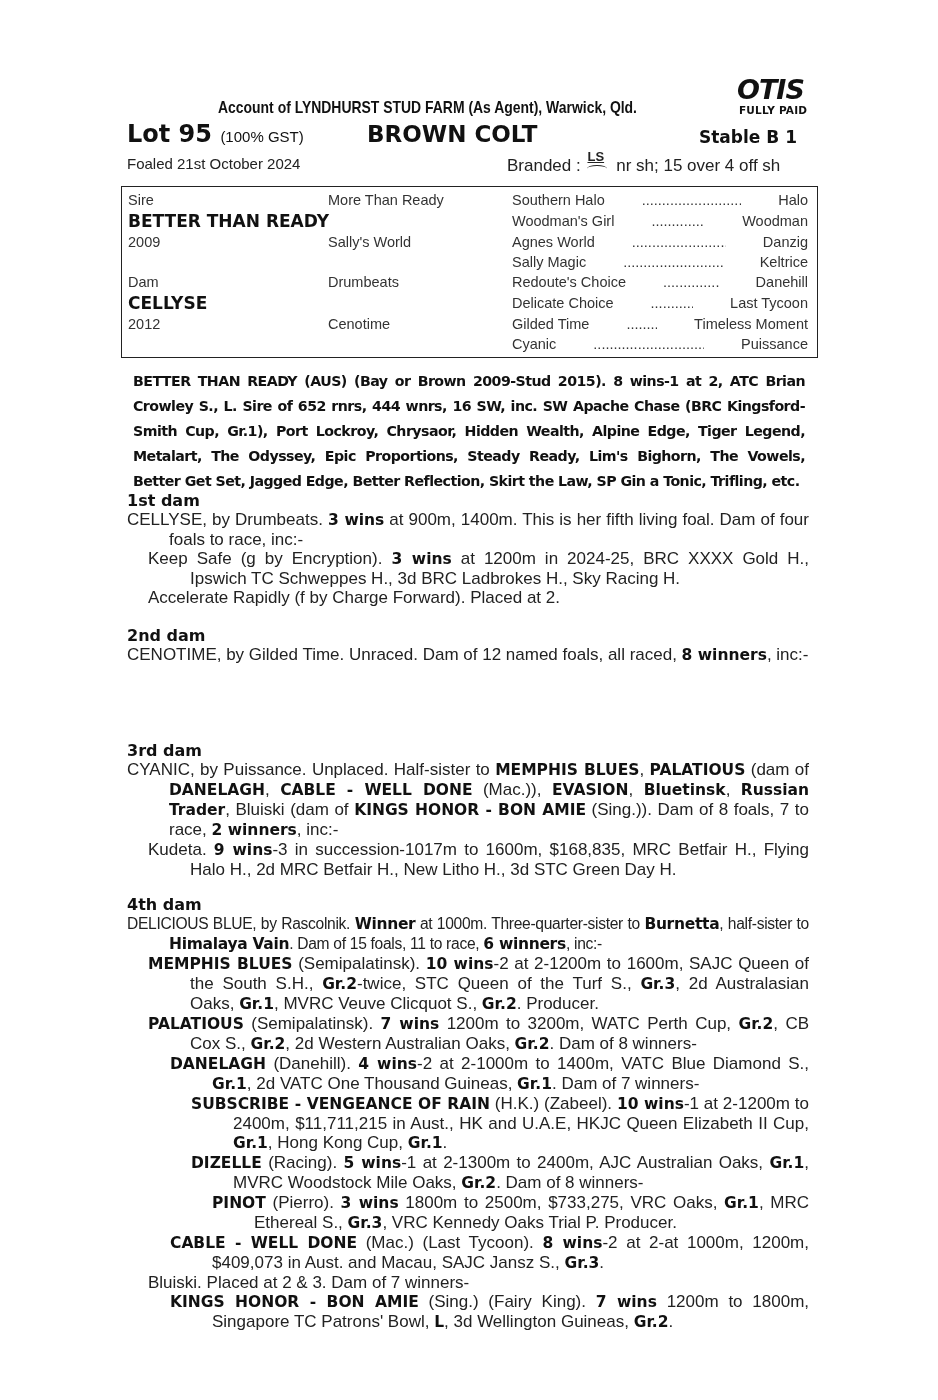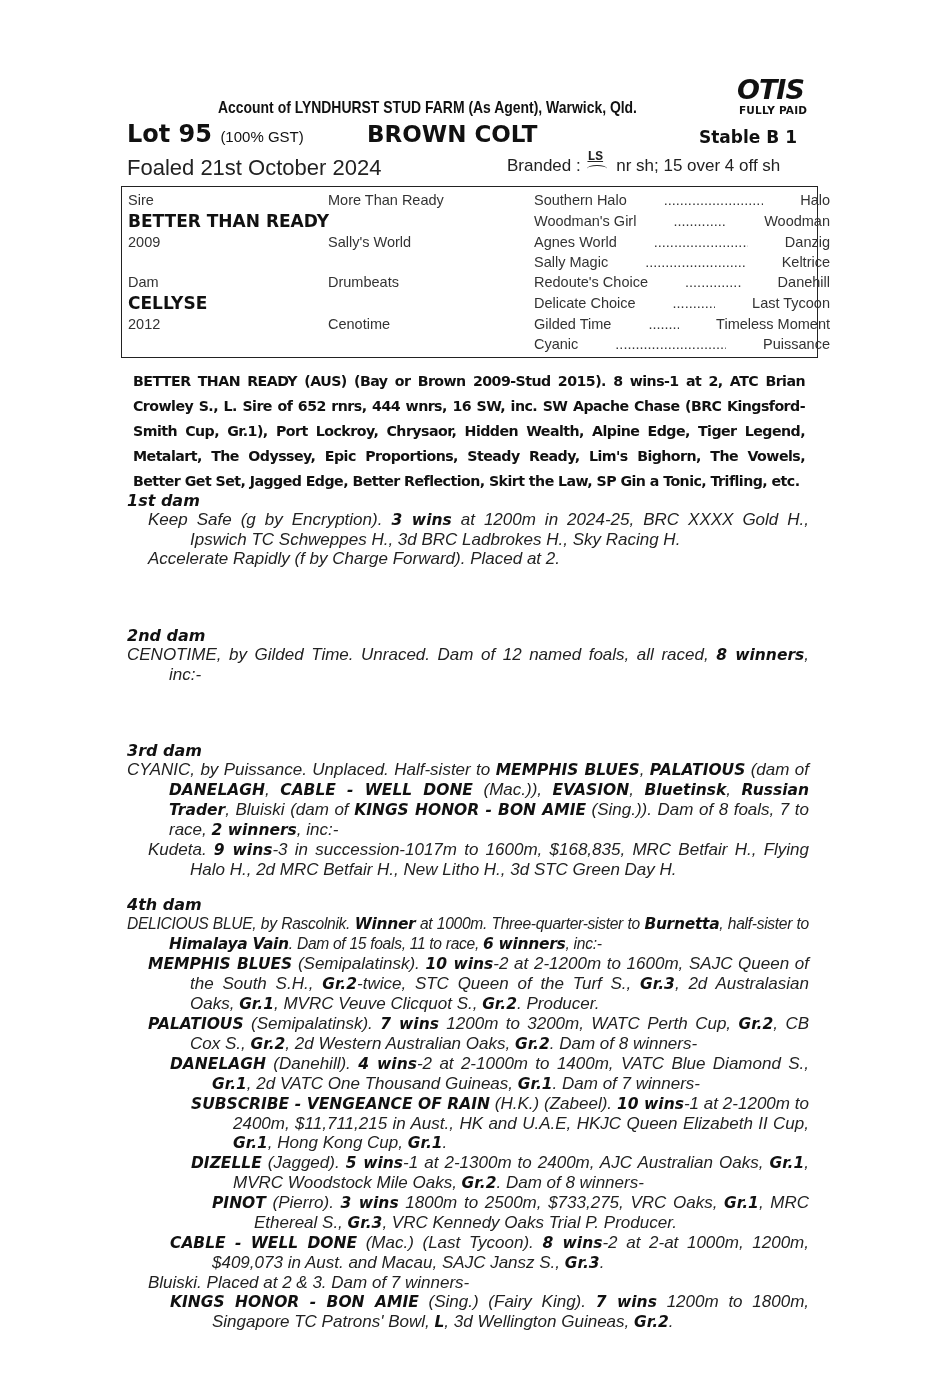--- a/index.html
+++ b/index.html
@@ -11,39 +11,39 @@
 
   
   #account { left: 218px; top: 98px; font-size: 17px; transform: scaleX(0.82); }
   #logo { left: 737px; top: 78px; width: 82px; height: 42px; }
   #logo .otis { position:absolute; left: 0; top: -4px; font-family: "DejaVu Sans", sans-serif; font-weight: bold; font-size: 27px; letter-spacing: -1px; font-style: italic; }
   #logo .fp { position:absolute; left: 2px; top: 26px; font-family: "DejaVu Sans", sans-serif; font-weight: bold; font-size: 10.5px; letter-spacing: 0.2px; }
   #lot { left: 127px; top: 120px; font-size: 24px; }
   #lot .gst { font-family: "Liberation Sans", sans-serif; font-weight: normal; font-size: 15px; }
   #colour { left: 367px; top: 121px; font-size: 23px; }
   #stable { left: 699px; top: 127px; font-size: 17px; }
-  #foaled { left: 127px; top: 155px; font-size: 22px; color:#222; }
+  #foaled { left: 127px; top: 155px; font-size: 15px; color:#222; }
   #branded { left: 507px; top: 155px; font-size: 17px; color:#222; }
   .brand-glyph { display:inline-block; position: relative; width: 26px; height: 18px; vertical-align: -2px; }
-  .brand-glyph .ls { position:absolute; left: 2px; top: -6px; font-family: Liberation Mono, monospace; font-weight: bold; font-size: 13px; text-decoration: underline; }
+  .brand-glyph .ls { position:absolute; left: 2px; top: -6px; font-family: Liberation Sans, sans-serif; font-weight: bold; font-size: 13px; text-decoration: underline; }
   .brand-glyph .arc { position:absolute; left: 2px; top: 10px; width: 20px; height: 6px; border-top: 1.5px solid #222; border-radius: 50% 50% 0 0; }
 
   
   #ped { left: 121px; top: 186px; width: 695px; height: 170px; border: 1.5px solid #222; }
   .pc { position: absolute; font-size: 14.5px; color: #333; white-space: nowrap; }
   .pbig { position: absolute; font-family: "DejaVu Sans", sans-serif; font-weight: bold; font-size: 17px; color: #111; white-space: nowrap; }
-  .dotrow { position: absolute; left: 412px; width: 296px; display: flex; font-size: 14.5px; color: #333; white-space: nowrap; gap: 36px; }
+  .dotrow { position: absolute; left: 390px; width: 296px; display: flex; font-size: 14.5px; color: #333; white-space: nowrap; gap: 36px; }
   .dotrow .dots { flex: 1; overflow: hidden; letter-spacing: 0px; margin: 0 1px; }
   .dotrow .dots::after { content: "..................................................................................................."; }
 
   
   #blurb { left: 133px; top: 369px; width: 672px; font-family: "DejaVu Sans", sans-serif; font-weight: bold; font-size: 14.2px; line-height: 25px; text-align: justify; letter-spacing: -0.55px; }
 
   
-  .sect { position: absolute; left: 127px; width: 682px; font-style: italic; }
+  .sect { position: absolute; left: 127px; width: 682px; }
   .sect h3 { margin: 0; font-family: "DejaVu Sans", sans-serif; font-weight: bold; font-size: 16px; line-height: 19px; }
   .para { font-size: 17px; line-height: 19px; color: #222; text-align: justify; margin: 0; }
   .para b, .para .b { font-family: "DejaVu Sans", sans-serif; font-weight: bold; color:#111; font-size: 15.5px; }
   .hang0 { padding-left: 42px; text-indent: -42px; }
   .hang1 { padding-left: 63px; text-indent: -42px; }
   .hang2 { padding-left: 85px; text-indent: -42px; }
   .hang3 { padding-left: 106px; text-indent: -42px; }
   .hang4 { padding-left: 127px; text-indent: -42px; }
   .cmp { font-size: 15.6px; letter-spacing: -0.3px; }
 </style>
@@ -124,20 +124,21 @@
       <span class="dots"></span>
       <span>Puissance</span>
     </div>
 </div>
 
 <div class="abs" id="blurb">BETTER THAN READY (AUS) (Bay or Brown 2009-Stud 2015). 8 wins-1 at 2, ATC Brian Crowley S., L. Sire of 652 rnrs, 444 wnrs, 16 SW, inc. SW Apache Chase (BRC Kingsford-Smith Cup, Gr.1), Port Lockroy, Chrysaor, Hidden Wealth, Alpine Edge, Tiger Legend, Metalart, The Odyssey, Epic Proportions, Steady Ready, Lim's Bighorn, The Vowels, Better Get Set, Jagged Edge, Better Reflection, Skirt the Law, SP Gin a Tonic, Trifling, etc.</div>
 
 <div class="sect" style="top:491px">
   <h3>1st dam</h3>
   <div>
+      <p class="para hang0"><span>CELLYSE, by Drumbeats. </span><b>3 wins</b><span> at 900m, 1400m. This is her fifth living foal. Dam of four foals to race, inc:-</span></p>
       <p class="para hang1"><span>Keep Safe (g by Encryption). </span><b>3 wins</b><span> at 1200m in 2024-25, BRC XXXX Gold H., Ipswich TC Schweppes H., 3d BRC Ladbrokes H., Sky Racing H.</span></p>
       <p class="para hang1"><span>Accelerate Rapidly (f by Charge Forward). Placed at 2.</span></p>
     </div>
 </div>
 
 <div class="sect" style="top:626px">
   <h3>2nd dam</h3>
   <div>
       <p class="para hang0"><span>CENOTIME, by Gilded Time. Unraced. Dam of 12 named foals, all raced, </span><b>8 winners</b><span>, inc:-</span></p>
     </div>
@@ -152,19 +153,19 @@
 </div>
 
 <div class="sect" style="top:895px">
   <h3>4th dam</h3>
   <div>
       <p class="para hang0 cmp"><span>DELICIOUS BLUE, by Rascolnik. </span><b>Winner</b><span> at 1000m. Three-quarter-sister to </span><b>Burnetta</b><span>, half-sister to </span><b>Himalaya Vain</b><span>. Dam of 15 foals, 11 to race, </span><b>6 winners</b><span>, inc:-</span></p>
       <p class="para hang1"><b>MEMPHIS BLUES</b><span> (Semipalatinsk). </span><b>10 wins</b><span>-2 at 2-1200m to 1600m, SAJC Queen of the South S.H., </span><b>Gr.2</b><span>-twice, STC Queen of the Turf S., </span><b>Gr.3</b><span>, 2d Australasian Oaks, </span><b>Gr.1</b><span>, MVRC Veuve Clicquot S., </span><b>Gr.2</b><span>. Producer.</span></p>
       <p class="para hang1"><b>PALATIOUS</b><span> (Semipalatinsk). </span><b>7 wins</b><span> 1200m to 3200m, WATC Perth Cup, </span><b>Gr.2</b><span>, CB Cox S., </span><b>Gr.2</b><span>, 2d Western Australian Oaks, </span><b>Gr.2</b><span>. Dam of 8 winners-</span></p>
       <p class="para hang2"><b>DANELAGH</b><span> (Danehill). </span><b>4 wins</b><span>-2 at 2-1000m to 1400m, VATC Blue Diamond S., </span><b>Gr.1</b><span>, 2d VATC One Thousand Guineas, </span><b>Gr.1</b><span>. Dam of 7 winners-</span></p>
       <p class="para hang3"><b>SUBSCRIBE - VENGEANCE OF RAIN</b><span> (H.K.) (Zabeel). </span><b>10 wins</b><span>-1 at 2-1200m to 2400m, $11,711,215 in Aust., HK and U.A.E, HKJC Queen Elizabeth II Cup, </span><b>Gr.1</b><span>, Hong Kong Cup, </span><b>Gr.1</b><span>.</span></p>
-      <p class="para hang3"><b>DIZELLE</b><span> (Jagged). </span><b>5 wins</b><span>-1 at 2-1300m to 2400m, AJC Australian Oaks, </span><b>Gr.1</b><span>, MVRC Woodstock Mile Oaks, </span><b>Gr.2</b><span>. Dam of 8 winners-</span></p>
+      <p class="para hang3"><b>DIZELLE</b><span> (Racing). </span><b>5 wins</b><span>-1 at 2-1300m to 2400m, AJC Australian Oaks, </span><b>Gr.1</b><span>, MVRC Woodstock Mile Oaks, </span><b>Gr.2</b><span>. Dam of 8 winners-</span></p>
       <p class="para hang4"><b>PINOT</b><span> (Pierro). </span><b>3 wins</b><span> 1800m to 2500m, $733,275, VRC Oaks, </span><b>Gr.1</b><span>, MRC Ethereal S., </span><b>Gr.3</b><span>, VRC Kennedy Oaks Trial P. Producer.</span></p>
       <p class="para hang2"><b>CABLE - WELL DONE</b><span> (Mac.) (Last Tycoon). </span><b>8 wins</b><span>-2 at 2-at 1000m, 1200m, $409,073 in Aust. and Macau, SAJC Jansz S., </span><b>Gr.3</b><span>.</span></p>
       <p class="para hang1"><span>Bluiski. Placed at 2 &amp; 3. Dam of 7 winners-</span></p>
       <p class="para hang2"><b>KINGS HONOR - BON AMIE</b><span> (Sing.) (Fairy King). </span><b>7 wins</b><span> 1200m to 1800m, Singapore TC Patrons' Bowl, </span><b>L</b><span>, 3d Wellington Guineas, </span><b>Gr.2</b><span>.</span></p>
     </div>
 </div>
 
 </body></html>

